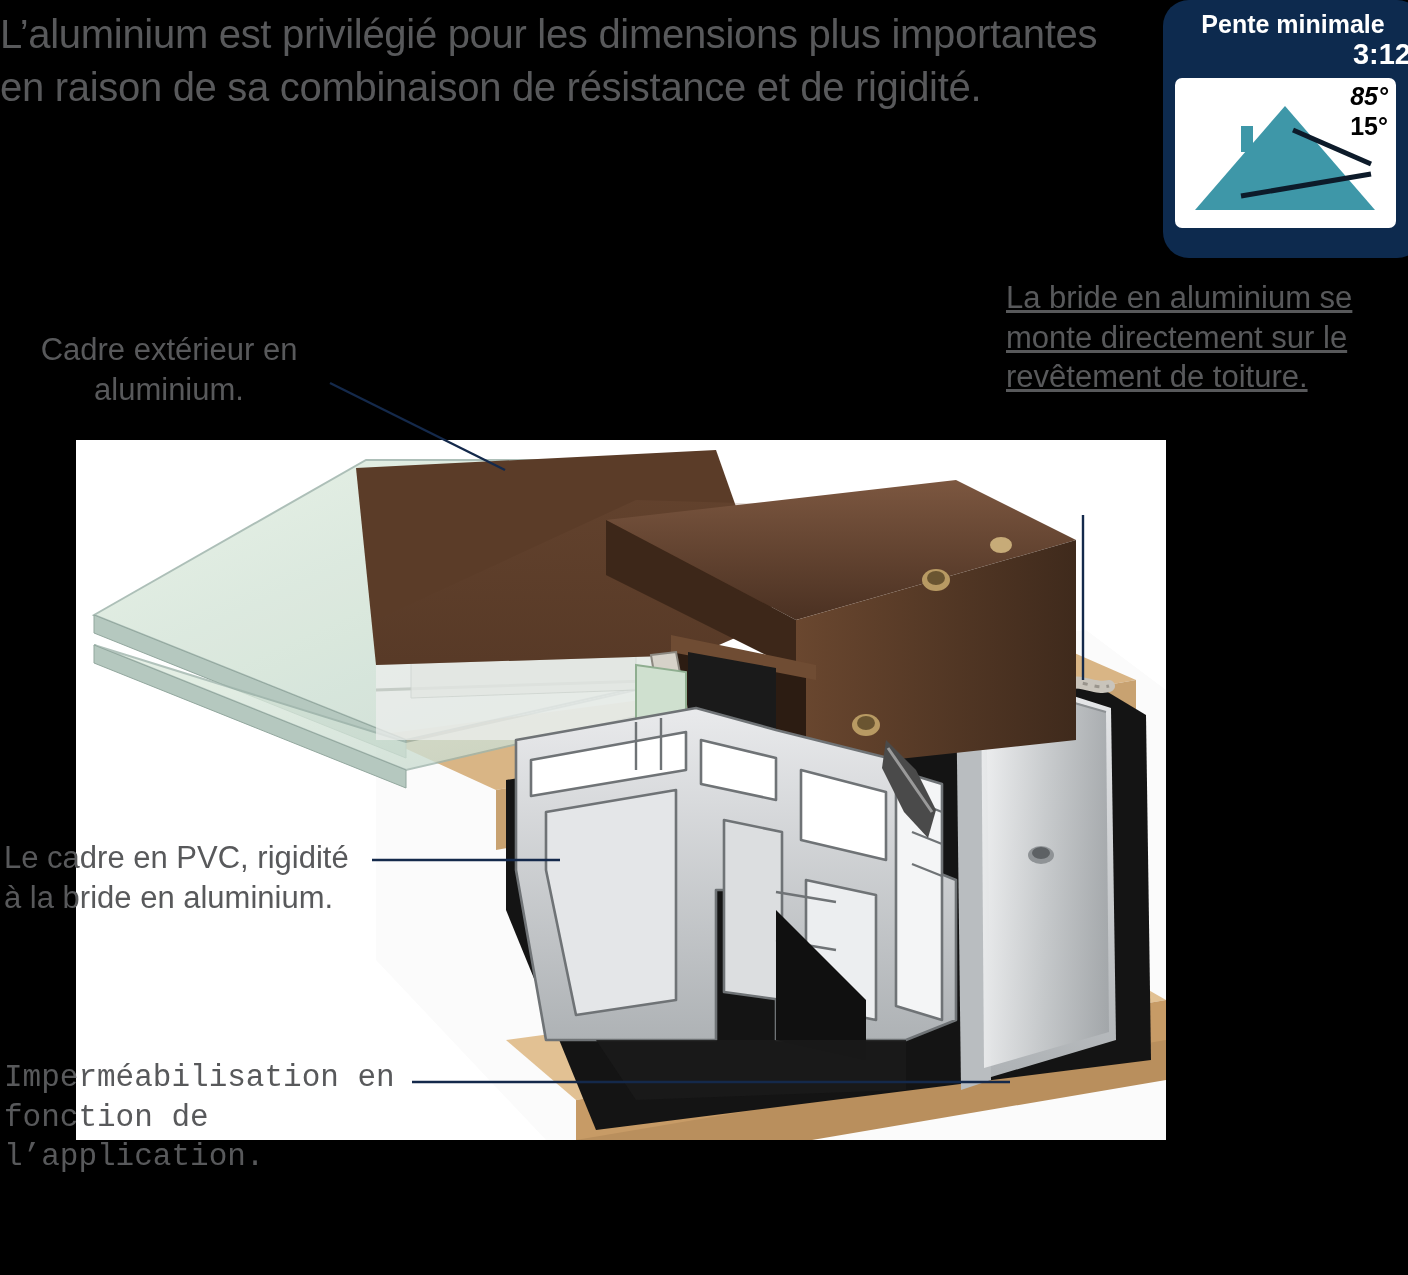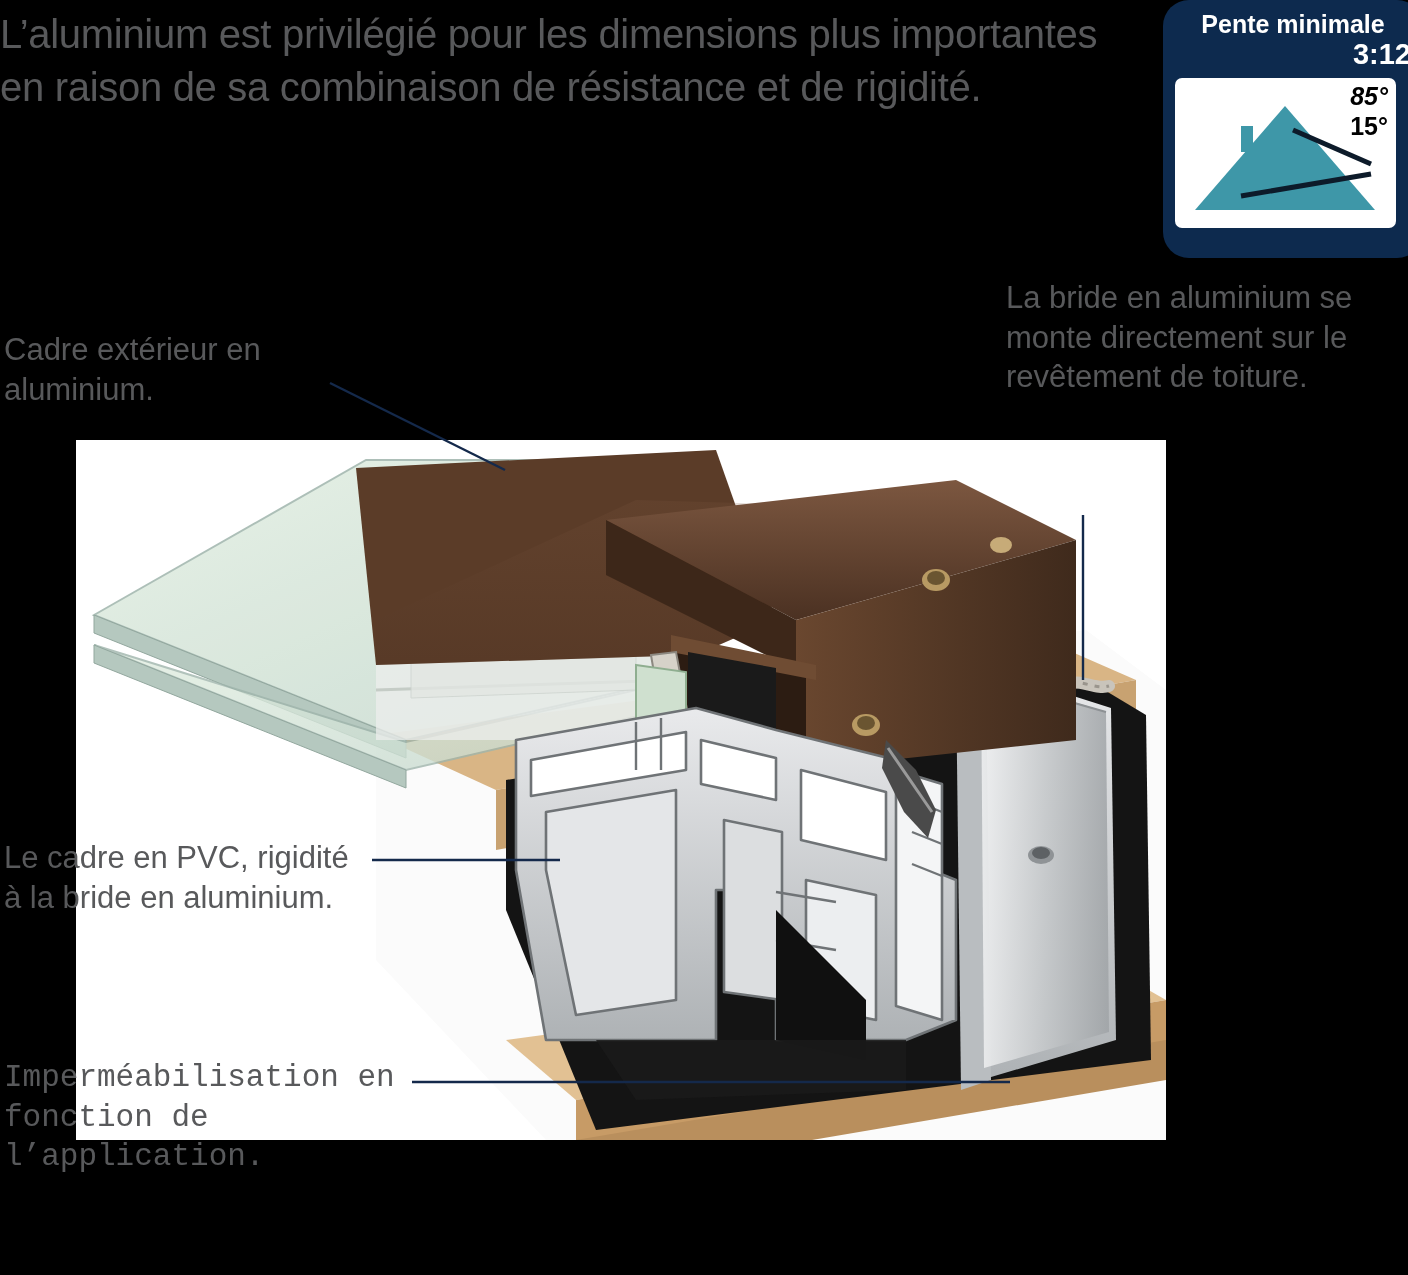--- a/index.html
+++ b/index.html
@@ -21,22 +21,22 @@
   .deg1{top:4px;font-style:italic;}
   .deg2{top:34px;}
   .pente-panel svg{position:absolute;left:0;top:0;}
 
   
   .figure{position:absolute;left:76px;top:440px;width:1090px;height:700px;background:#ffffff;}
   .figure svg{display:block;}
 
   
   .callout{position:absolute;font-size:31px;line-height:1.28;color:#58595b;}
-  .c-cadre-ext{left:4px;top:330px;width:330px;}
-  .c-bride{left:1006px;top:278px;width:400px;}
+  .c-cadre-ext{left:4px;top:330px;width:330px;text-align:center;}
+  .c-bride{left:1006px;top:278px;width:400px;text-decoration:underline;}
   .c-pvc{left:4px;top:838px;width:360px;}
   .c-imper{left:4px;top:1058px;width:400px;font-family:Liberation Mono, monospace;}
 
   .leader{position:absolute;stroke:#14294b;stroke-width:2.4;fill:none;}
 </style>
 </head>
 <body>
 
 <div class="headline">L’aluminium est privilégié pour les dimensions plus importantes en raison de sa combinaison de résistance et de rigidité.</div>
 

